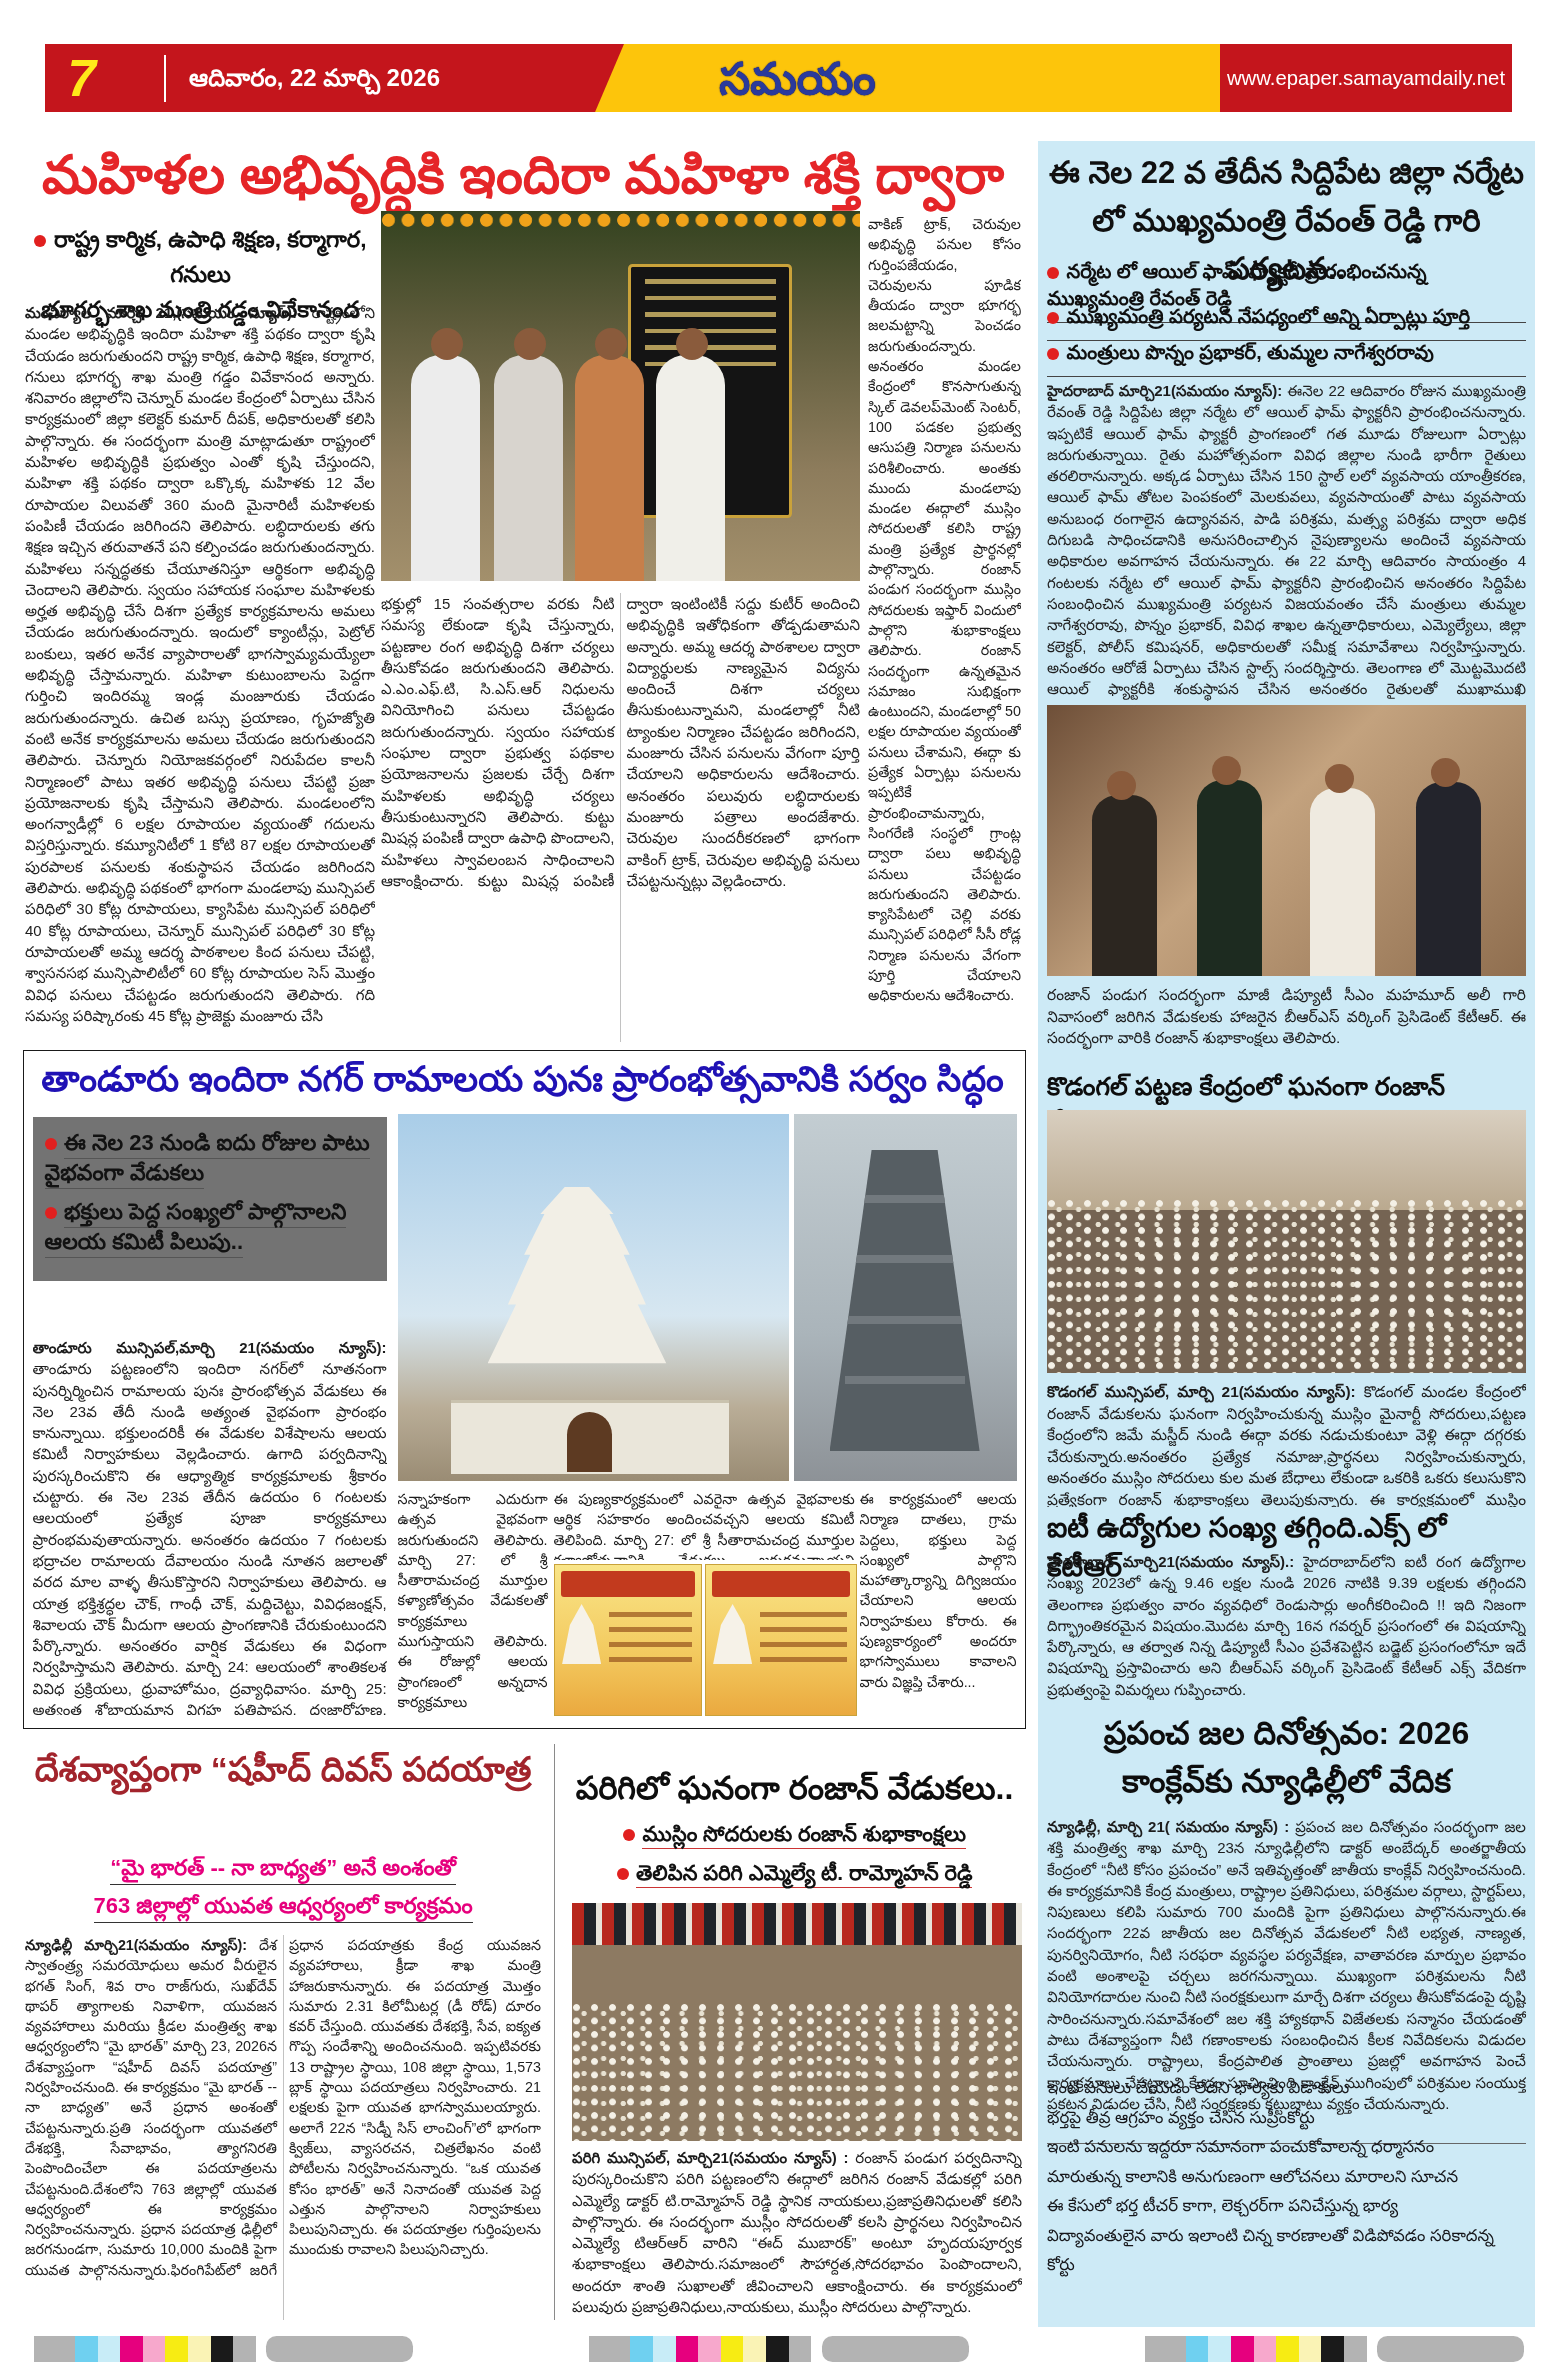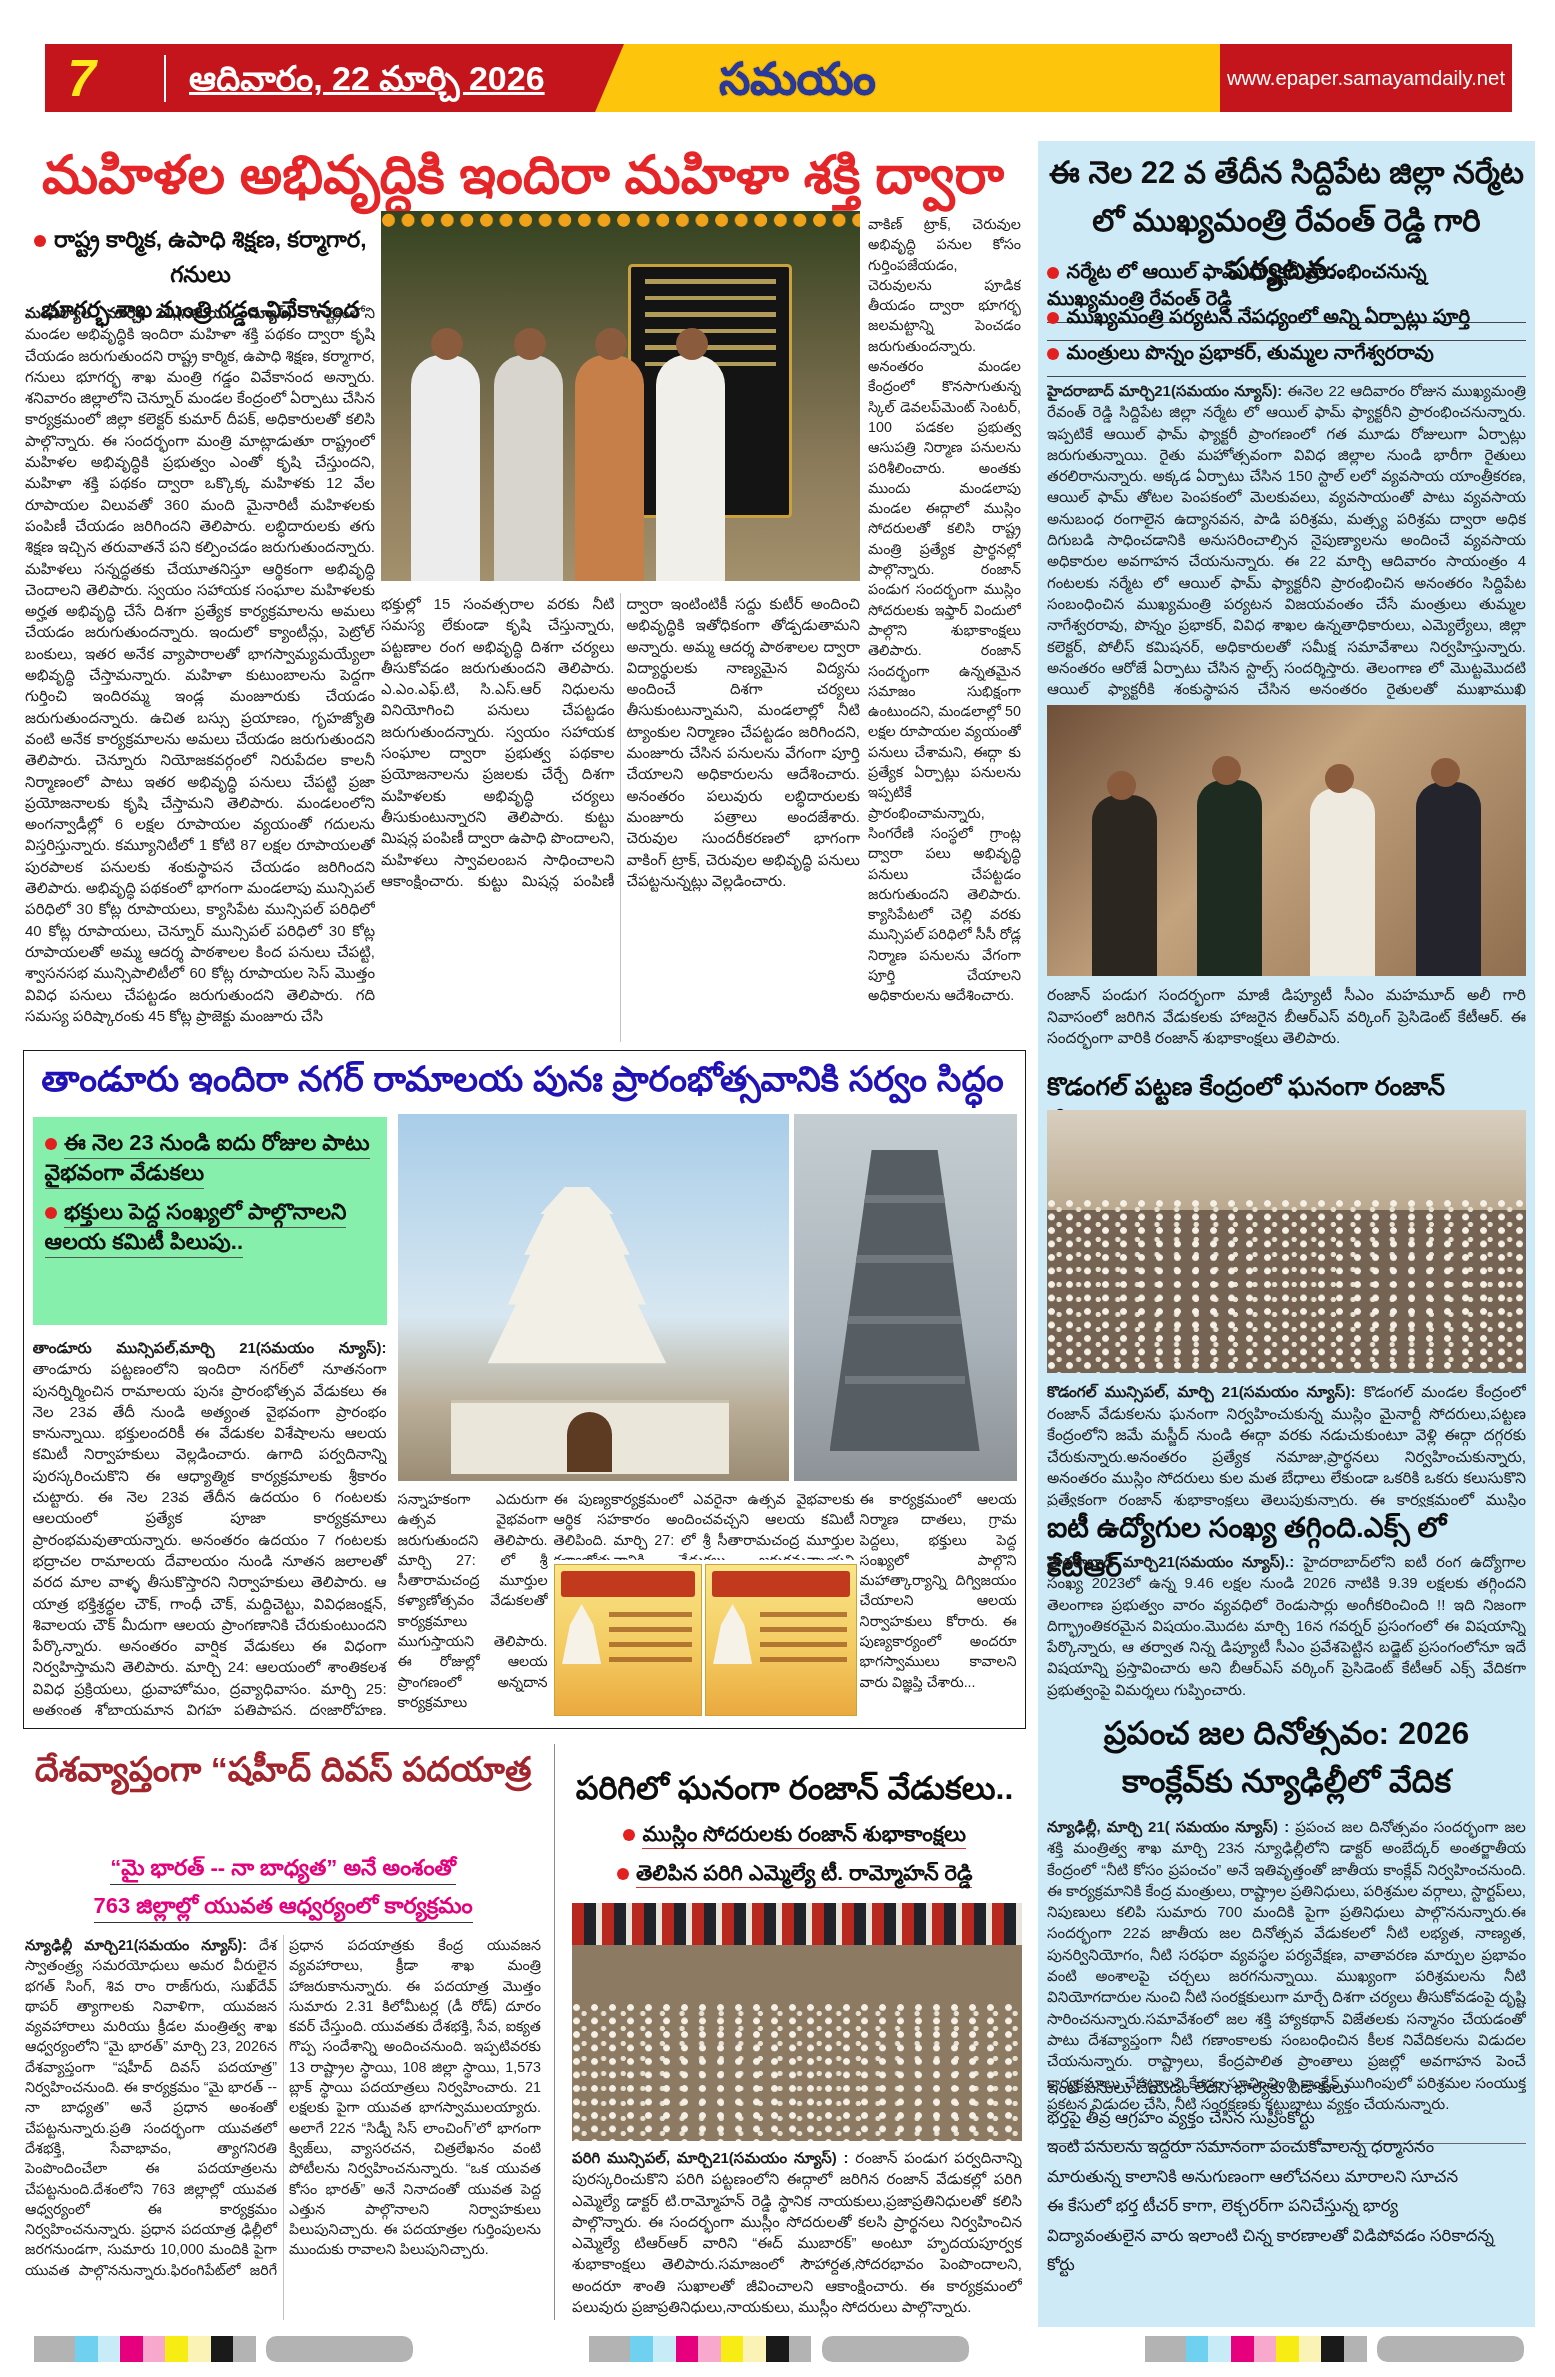--- a/index.html
+++ b/index.html
@@ -8,21 +8,21 @@
     font-family:"Liberation Sans","DejaVu Sans",sans-serif;color:#1b1b1b;
     overflow:hidden;
   }
   .abs{position:absolute;}
   
   .masthead{left:45px;top:44px;width:1467px;height:68px;background:#fdc50b;}
   .mh-left{left:0;top:0;width:579px;height:68px;background:#c4151c;
     clip-path:polygon(0 0,100% 0,95% 100%,0 100%);}
   .page-num{left:22.6px;top:1.5px;font-size:51px;font-weight:bold;font-style:italic;color:#ffe91a;line-height:66px;}
   .mh-divider{left:119px;top:10.5px;width:2.3px;height:47px;background:#ffffff;}
-  .mh-date{left:144px;top:0;height:84px;line-height:68px;font-size:34px;font-weight:bold;color:#ffffff;text-decoration:underline;}
+  .mh-date{left:144px;top:0;height:84px;line-height:68px;font-size:24px;font-weight:bold;color:#ffffff;}
   .mh-title{left:617px;top:0;width:271px;height:68px;line-height:69px;text-align:center;
     font-size:44px;font-weight:bold;color:#2a3a9c;
     text-shadow:0 0 1.5px #141a66,0 0 0.8px #141a66;}
   .mh-right{right:0;top:0;width:292px;height:68px;background:#c4151c;text-align:center;}
   .mh-url{display:inline-block;line-height:68px;font-size:20.3px;color:#ffffff;}
   
   .body-txt{font-size:15px;line-height:1.42;text-align:justify;color:#1d1d1d;overflow:hidden;}
   .dl{font-weight:bold;}
   .vrule{width:0.8px;background:#8a8a8a;}
   .dot{display:inline-block;width:12px;height:12px;border-radius:50%;background:#e1201f;margin-right:7.5px;vertical-align:middle;}
@@ -70,21 +70,21 @@
   .r-bullet{left:9px;width:479px;font-size:19.6px;font-weight:bold;color:#101010;border-bottom:0.8px solid #444;padding-bottom:7.5px;}
   .r-body{left:9px;width:479px;}
   .r-caption{left:9px;width:479px;font-size:15.4px;line-height:1.4;text-align:justify;overflow:hidden;}
   .r-head2{left:9px;width:479px;font-size:25px;font-weight:bold;color:#0d0d0d;}
   .r-head3{left:9px;width:479px;font-size:28px;font-weight:bold;color:#0d0d0d;}
   .r-head4{left:9px;width:479px;text-align:center;font-size:32px;font-weight:bold;line-height:1.5;color:#0d0d0d;}
   .court{font-size:16.6px;line-height:1.78;color:#16161a;}
   
   .tbox{left:22.6px;top:1050px;width:1001px;height:677px;border:1.5px solid #1a1a1a;background:#ffffff;}
   .t-head{left:0;top:7.5px;width:998px;text-align:center;font-size:35px;font-weight:bold;color:#2012b5;}
-  .pinkbox{left:9px;top:66px;width:354px;height:208px;background:#86efac;padding:10.5px 12px;box-sizing:border-box;}
+  .pinkbox{left:9px;top:66px;width:354px;height:164px;background:#737373;padding:10.5px 12px;box-sizing:border-box;}
   .p-bullet{font-size:22px;font-weight:bold;line-height:1.4;color:#121212;margin-bottom:7.5px;}
   .p-bullet span.u{border-bottom:0.8px solid #555;padding-bottom:3px;}
   
   .sh-head{left:22.6px;top:1744px;width:521px;text-align:center;font-size:34px;font-weight:bold;line-height:1.5;color:#a2242c;}
   .mag{width:521px;text-align:center;font-size:22px;font-weight:bold;color:#e6007d;}
   .mag span{border-bottom:1.5px solid #333;padding-bottom:3.8px;}
   .pg-head{left:566px;top:1770px;width:457px;text-align:center;font-size:32px;font-weight:bold;color:#0e0e0e;}
   .pg-bullet{left:566px;width:457px;text-align:center;font-size:21px;font-weight:bold;color:#111;}
   .pg-bullet span.u{border-bottom:0.8px solid #c33;padding-bottom:3px;}
   

